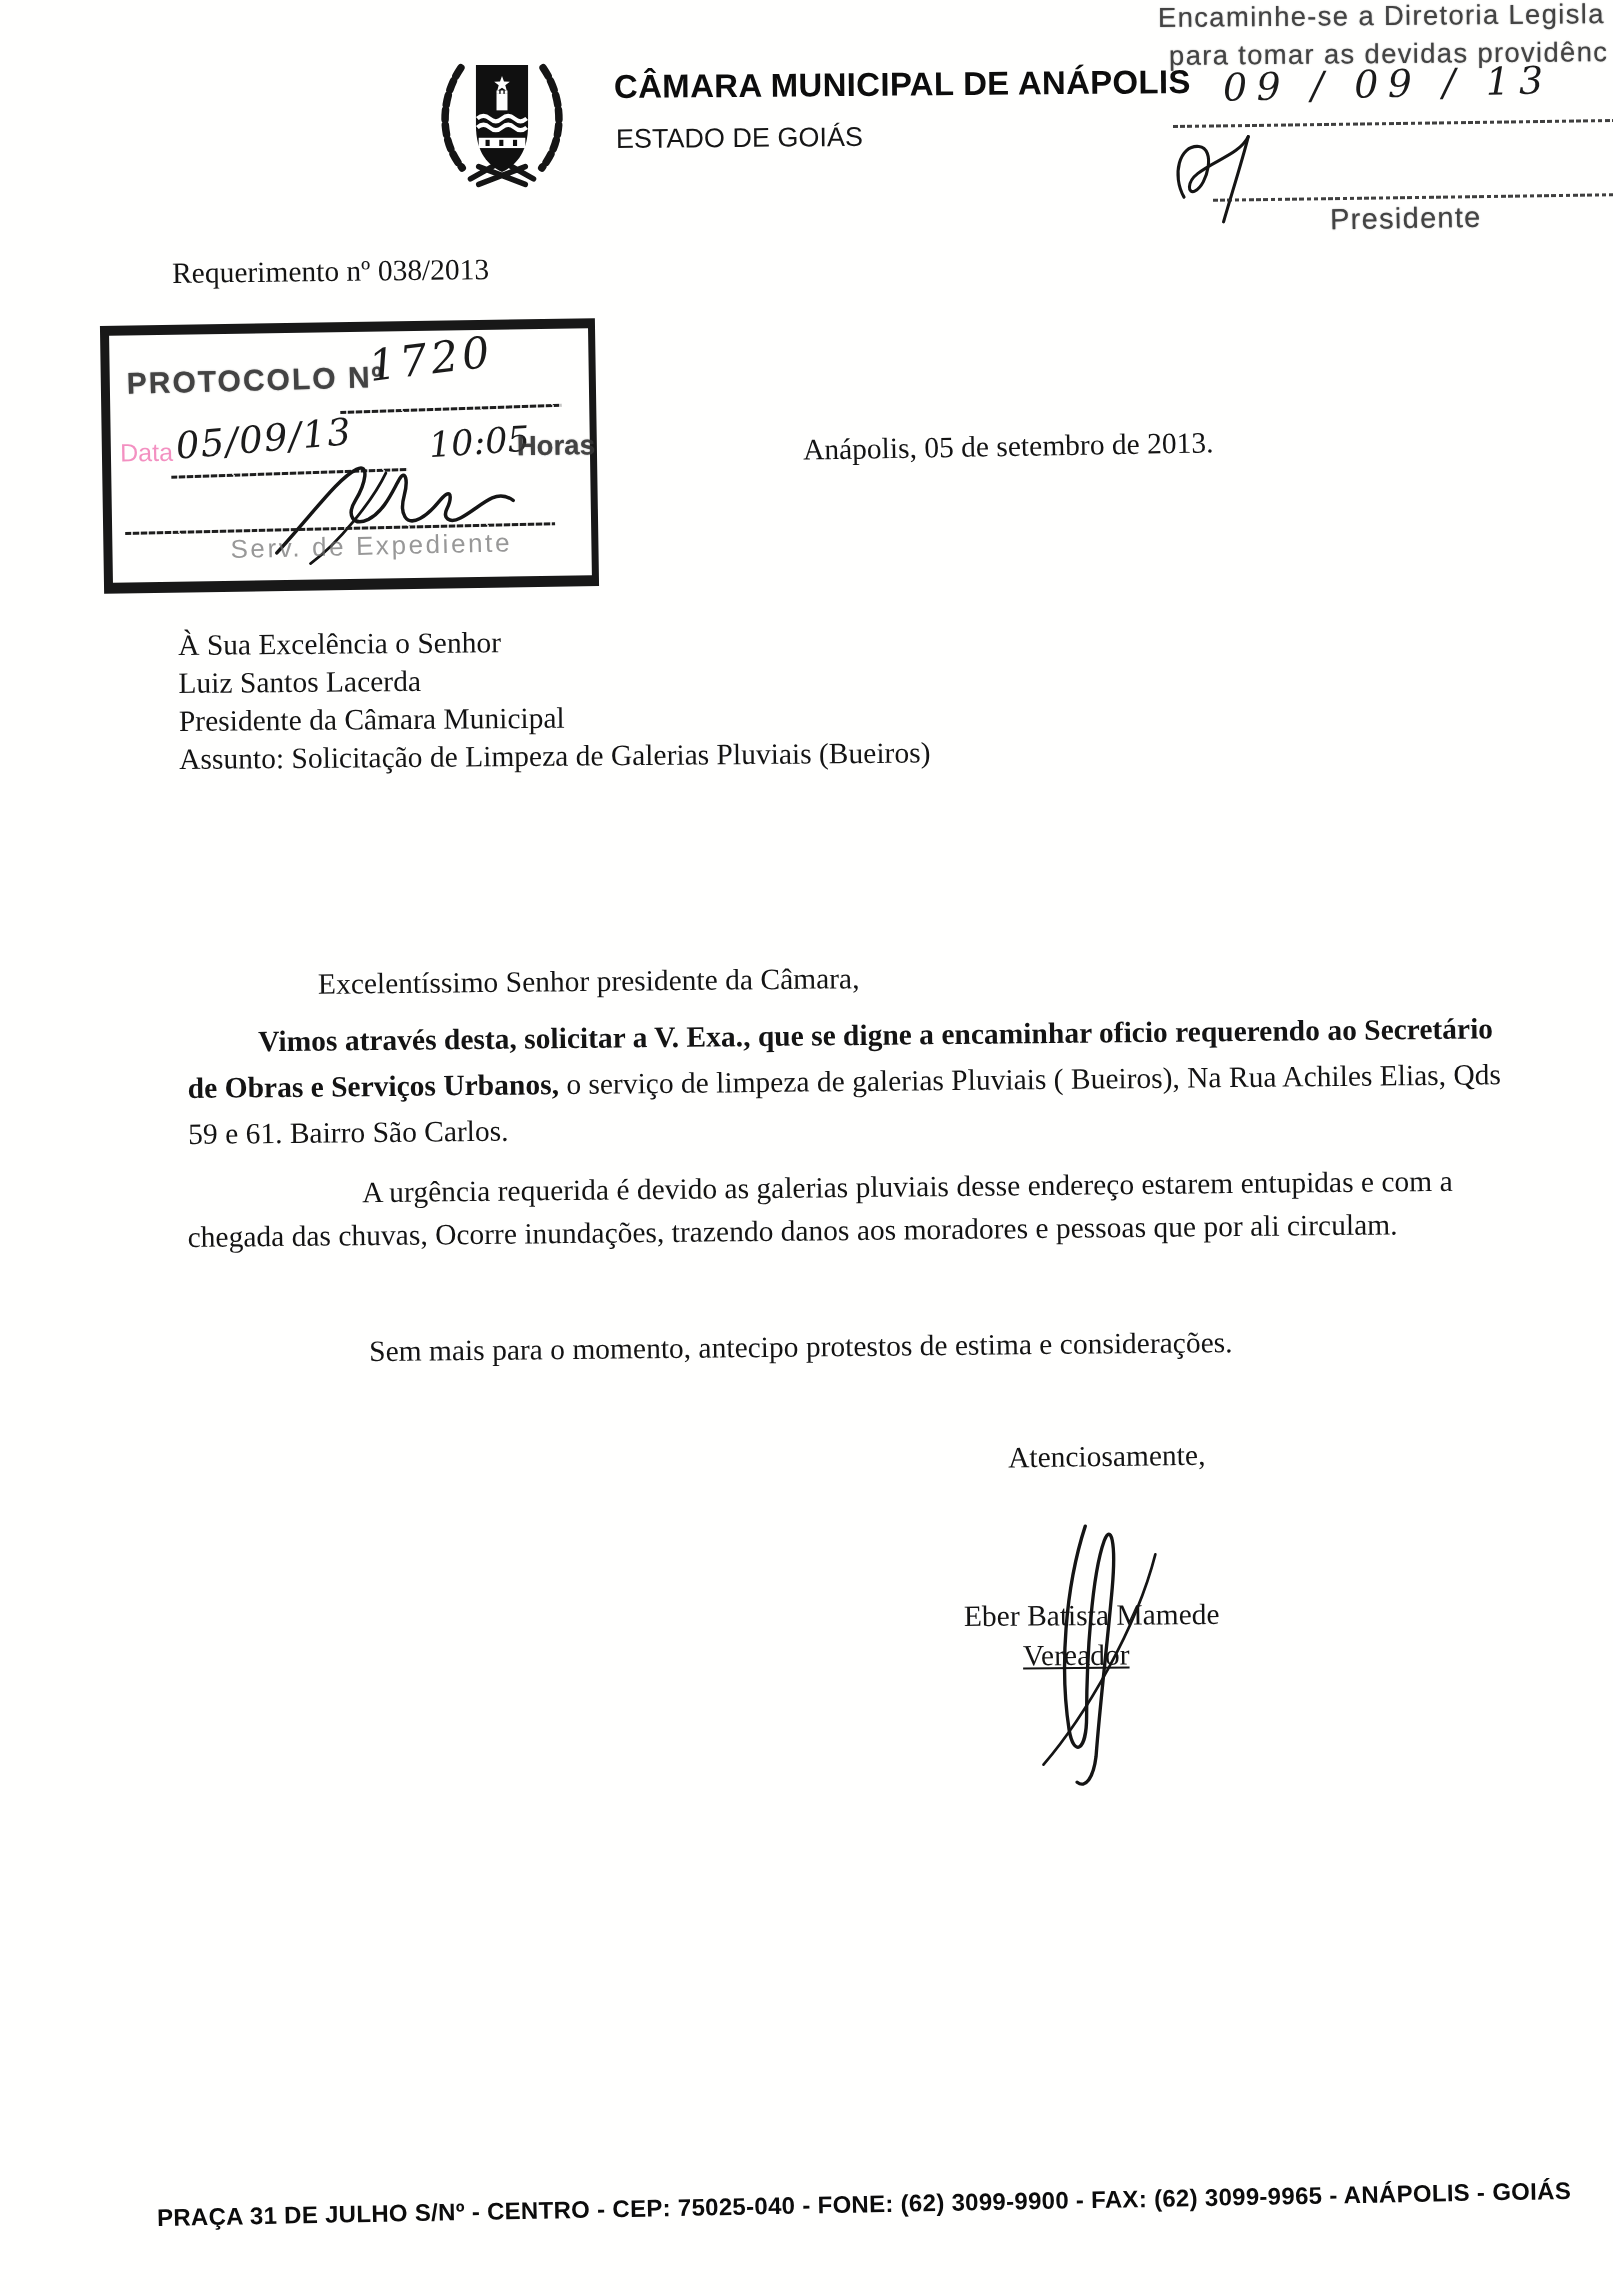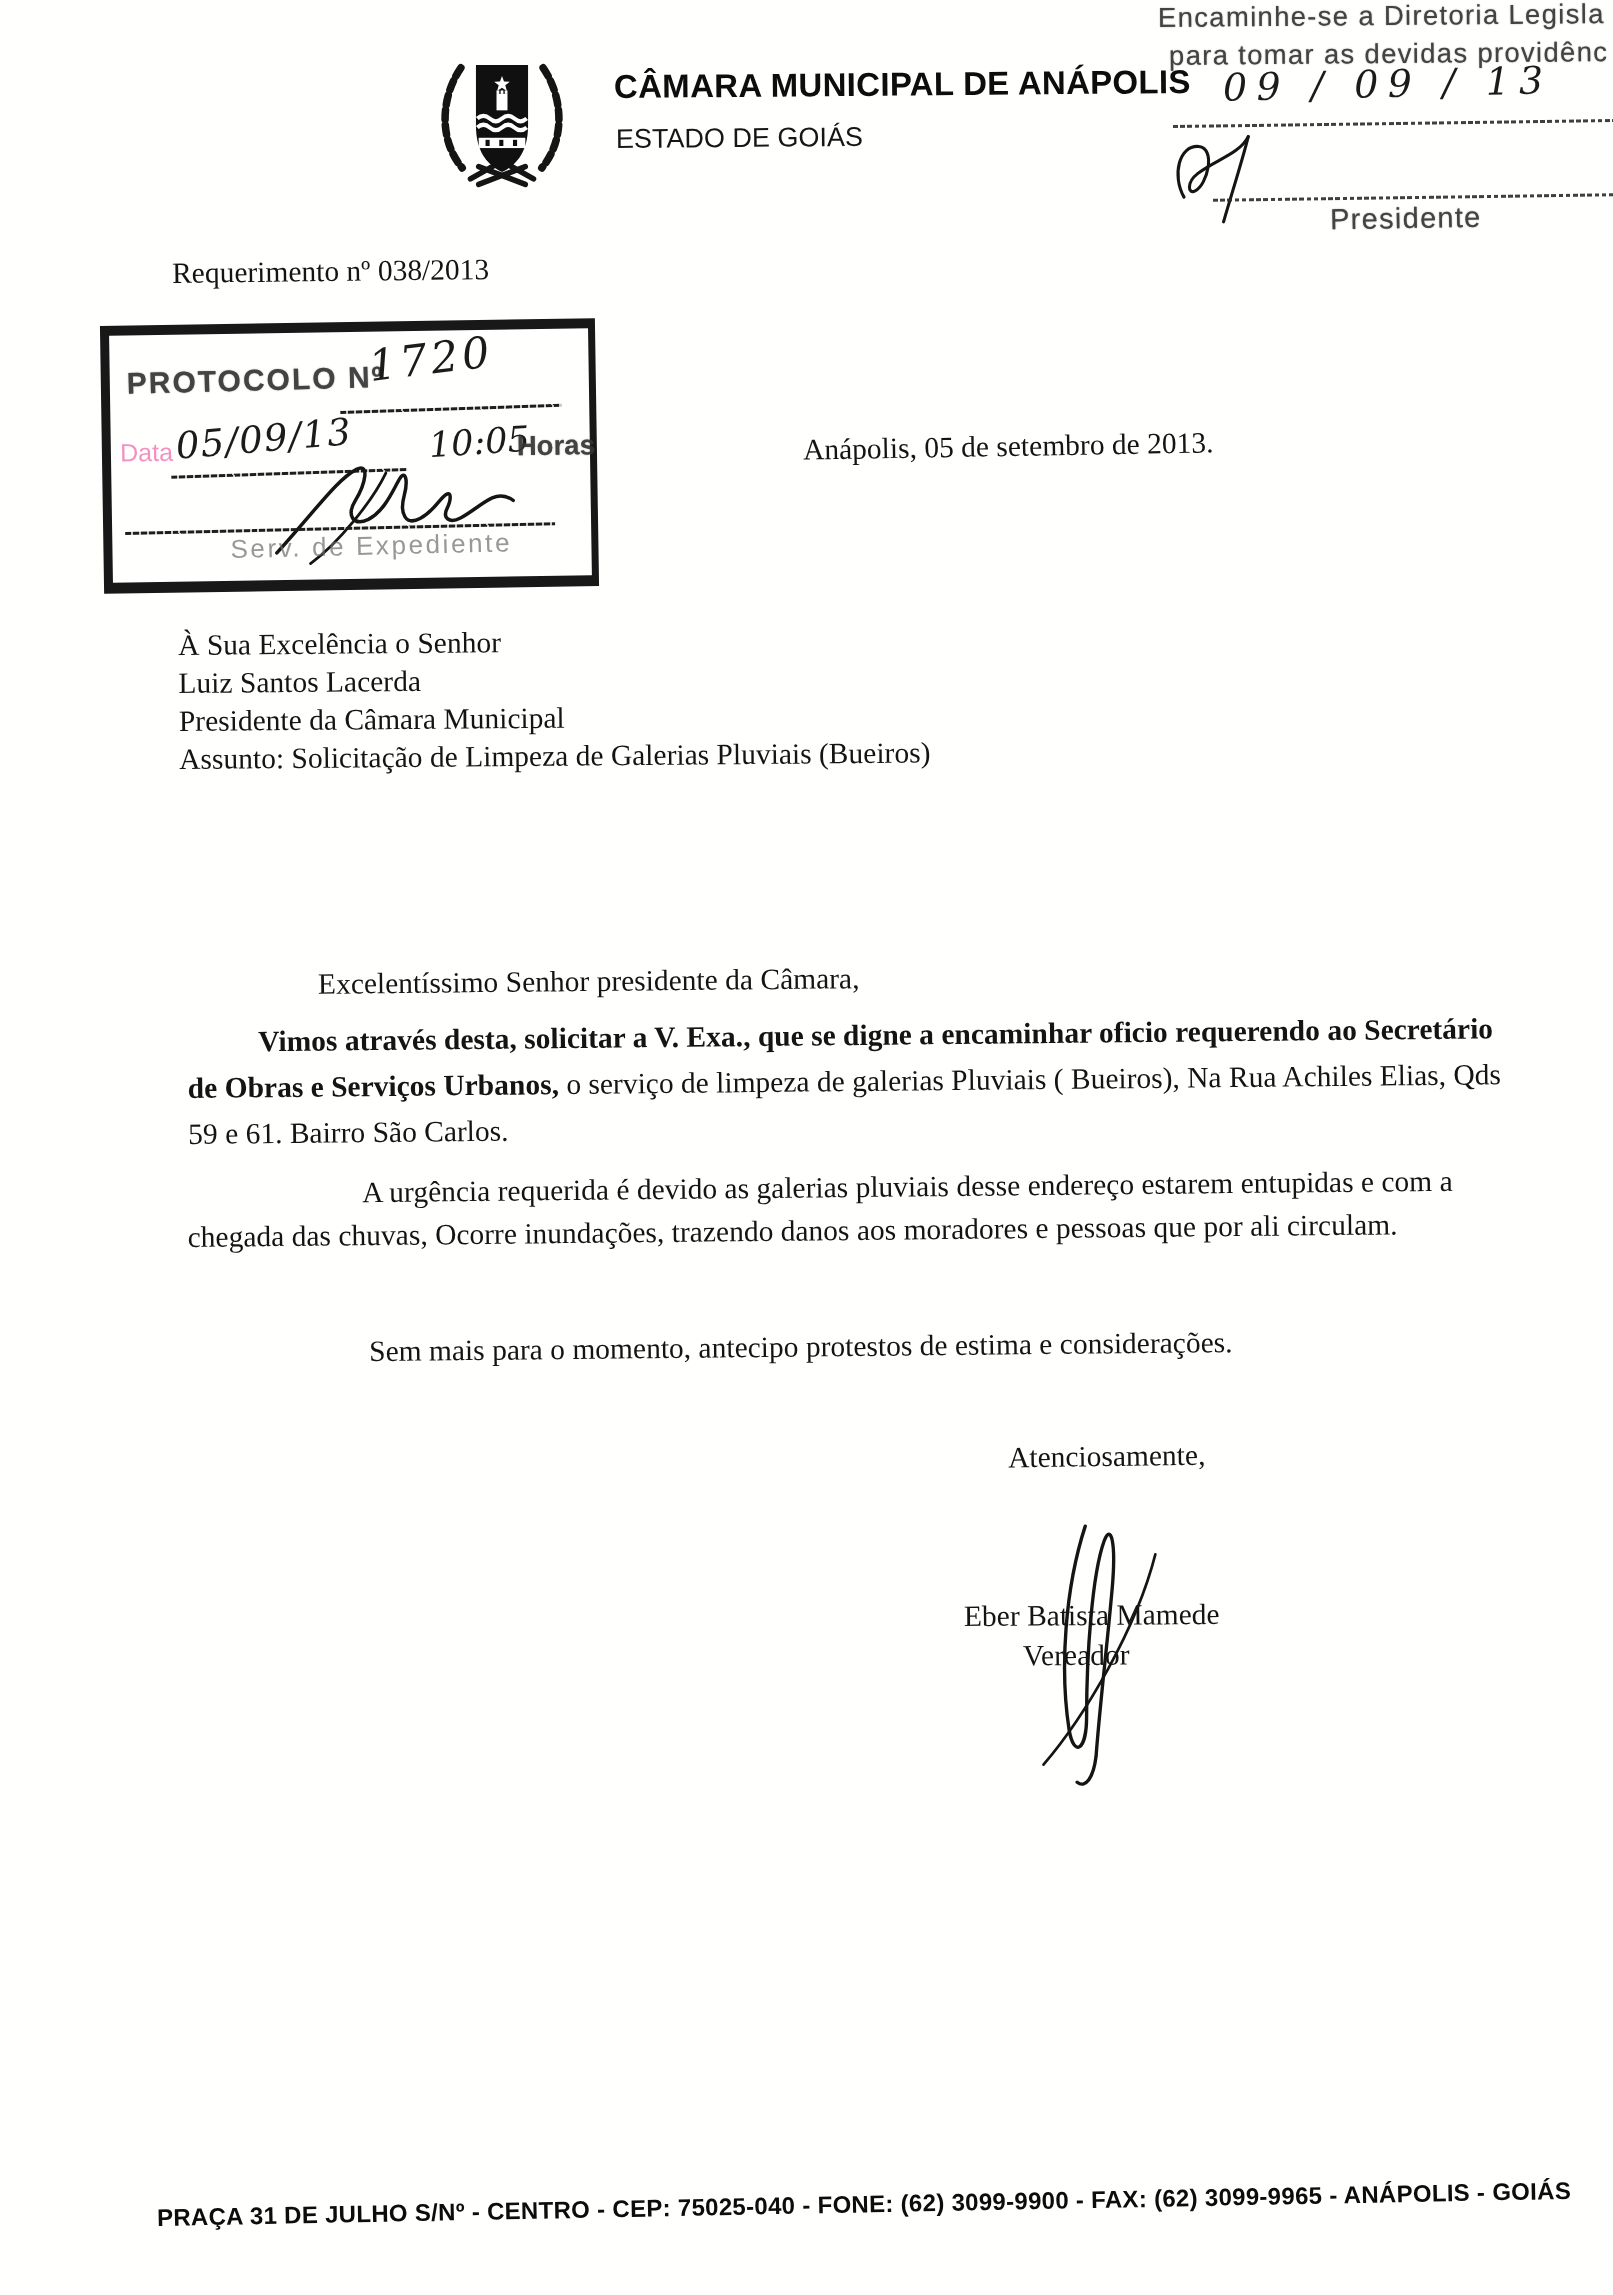--- a/index.html
+++ b/index.html
@@ -61,21 +61,21 @@
   .body-p{position:absolute; margin:0; width:1323px; font-size:29.5px; transform-origin:left top; transform:rotate(-0.6deg);}
   .p1{left:187px; top:1019px; line-height:46px; text-indent:71px;}
   .p1 .b{font-weight:700;}
   .p2{left:187px; top:1173px; line-height:43px; text-indent:175px;}
   .p3{left:187px; top:1337px; text-indent:182px;}
   .closing{left:1008px; top:1440px; font-size:29.5px; transform:rotate(-0.8deg);}
 
   
   .sig-vereador{left:990px; top:1514px; width:204px; height:283px;}
   .signer{left:964px; top:1599px; font-size:29.5px; transform:rotate(-0.5deg);}
-  .role{left:1023px; top:1639px; font-size:29.5px; transform:rotate(-0.5deg);}
+  .role{left:1023px; top:1639px; font-size:29.5px; transform:rotate(-0.5deg);text-decoration:underline;}
 
   
   .footer{left:157px; top:2204px; font-size:24px; font-weight:700; letter-spacing:0.3px;
     color:#0c0c0c; white-space:nowrap; transform:rotate(-1.1deg); transform-origin:left center;}
 
   svg .ink{stroke:#151515; fill:none; stroke-linecap:round; stroke-linejoin:round;}
 </style>
 </head>
 <body>
 

